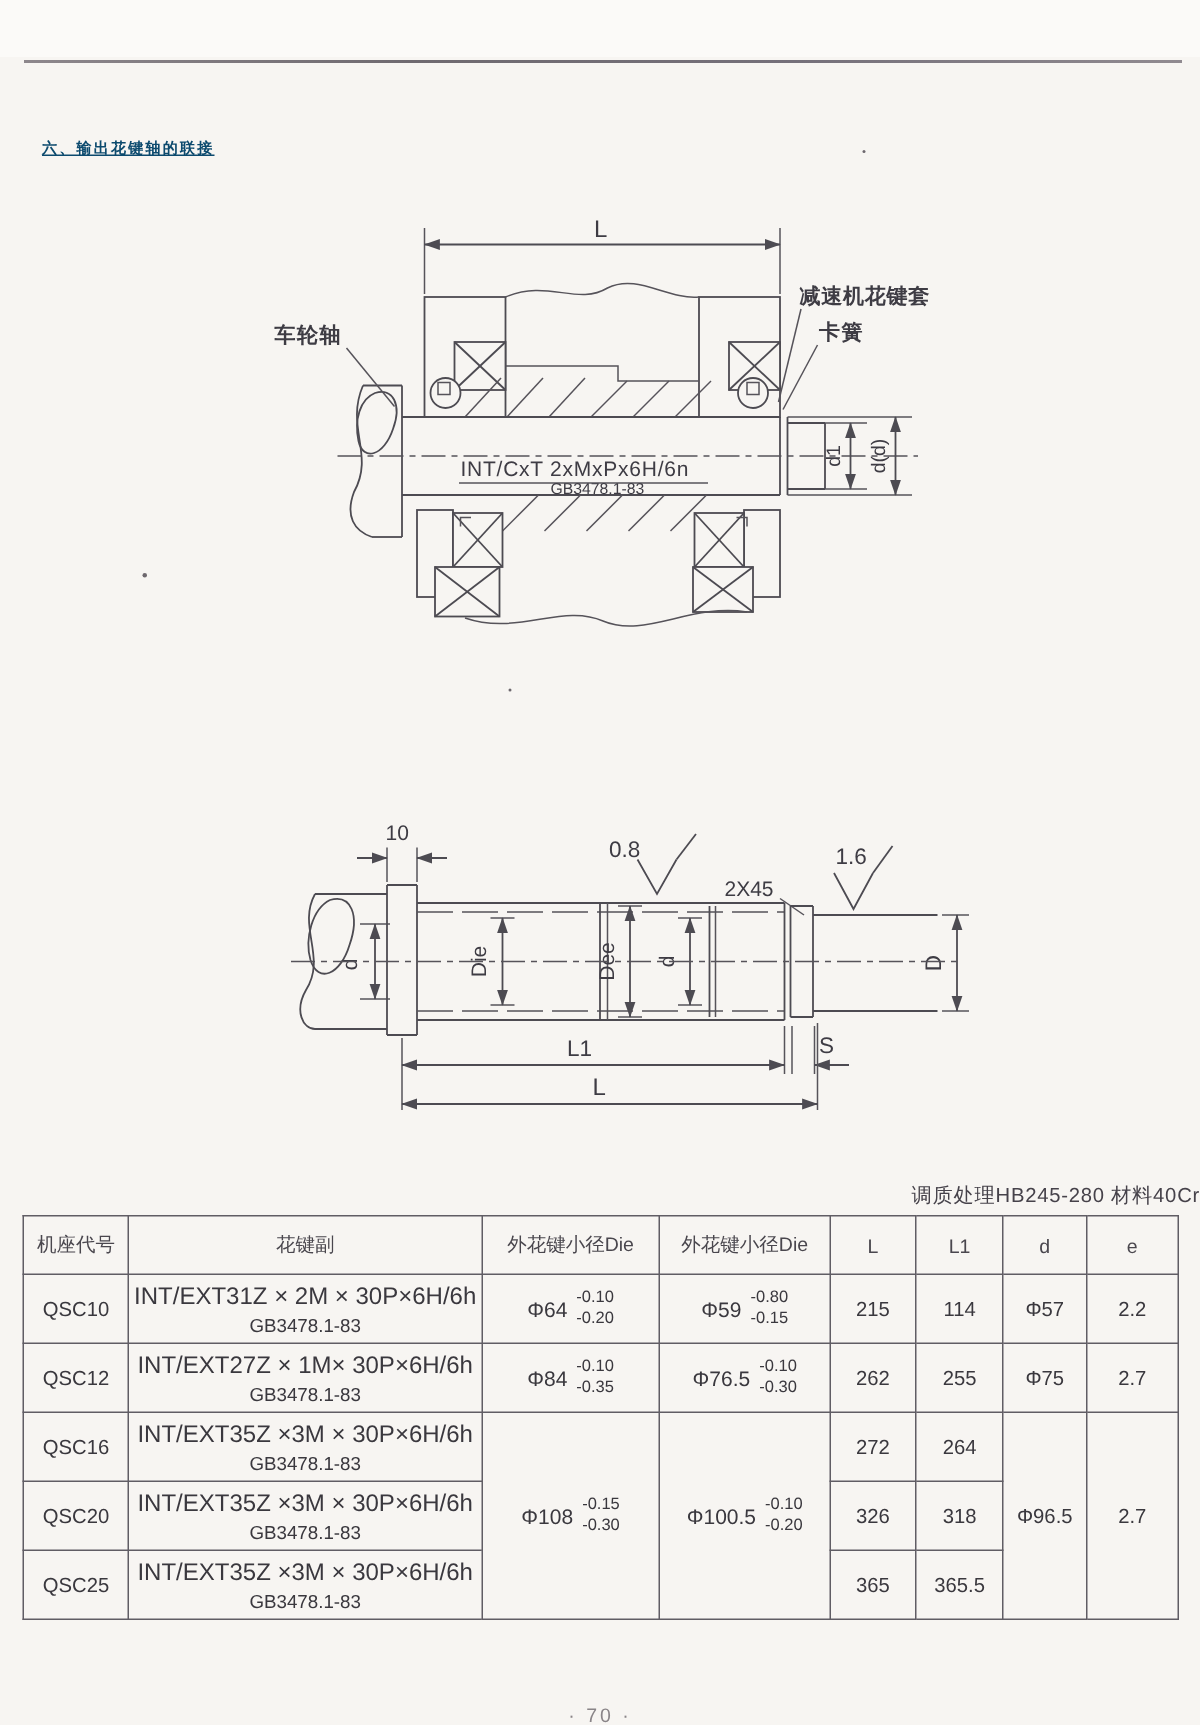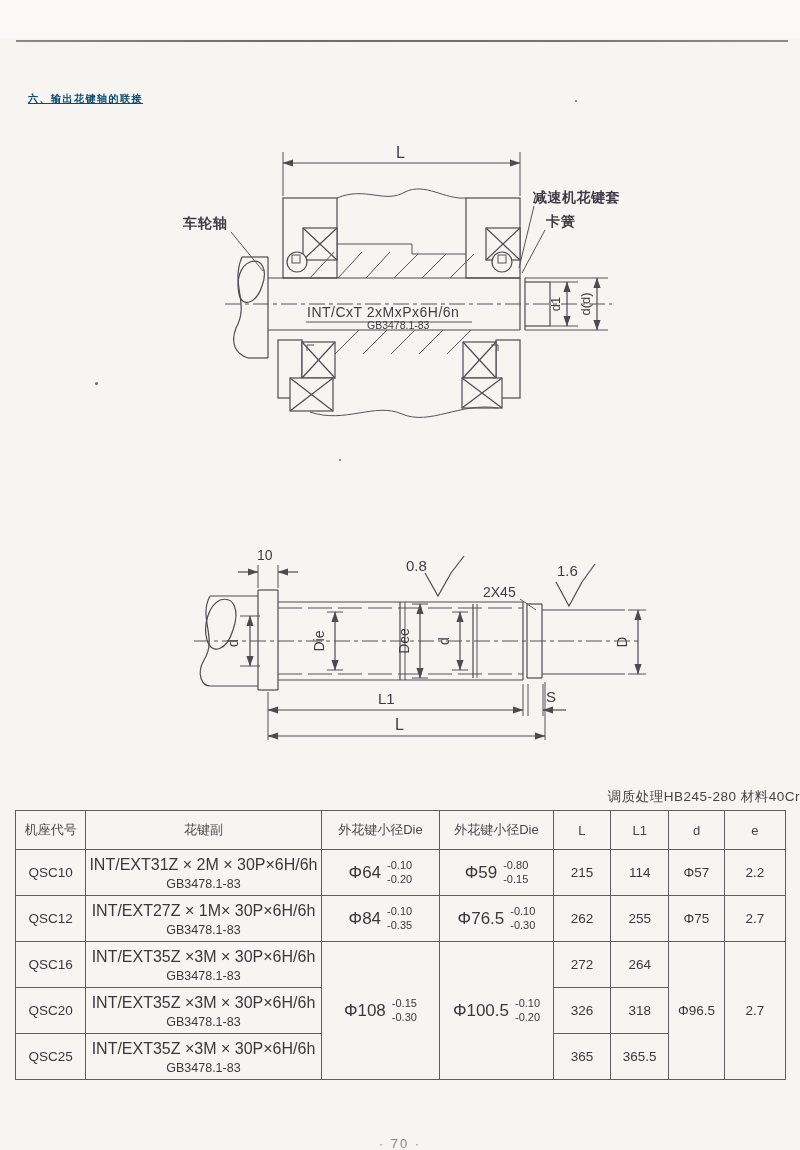--- a/index.html
+++ b/index.html
@@ -22,21 +22,21 @@
   .note{position:absolute;left:0;top:760px;width:800px;text-align:right;
     font-size:13.5px;color:#46424a;letter-spacing:0.5px;margin-top:28px;}
   table.spec{position:absolute;left:15px;top:810px;width:771px;border-collapse:collapse;
     table-layout:fixed;}
   table.spec th,table.spec td{border:1px solid #605d64;text-align:center;
     vertical-align:middle;padding:0;}
   table.spec th{height:38px;font-weight:normal;font-size:13px;color:#4a474e;}
   table.spec td{height:45px;font-size:13.5px;color:#3a383e;}
   .sp1{display:block;font-size:16px;line-height:1.45;}
   .sp2{display:block;font-size:12.5px;line-height:1.3;}
-  .dia{display:inline-block;vertical-align:middle;font-size:17px;}
+  .dia{display:inline-block;vertical-align:middle;font-size:14px;}
   .tol{display:inline-flex;flex-direction:column;font-size:11px;line-height:1.25;
     text-align:right;margin-left:6px;vertical-align:middle;}
   .pagenum{position:absolute;left:0;top:1136px;width:800px;text-align:center;
     font-size:13px;color:#8a8588;letter-spacing:2px;}
   .speck{position:absolute;background:#6d686e;border-radius:50%;}
 </style>
 </head>
 <body>
 
 <div class="top-strip"></div>

